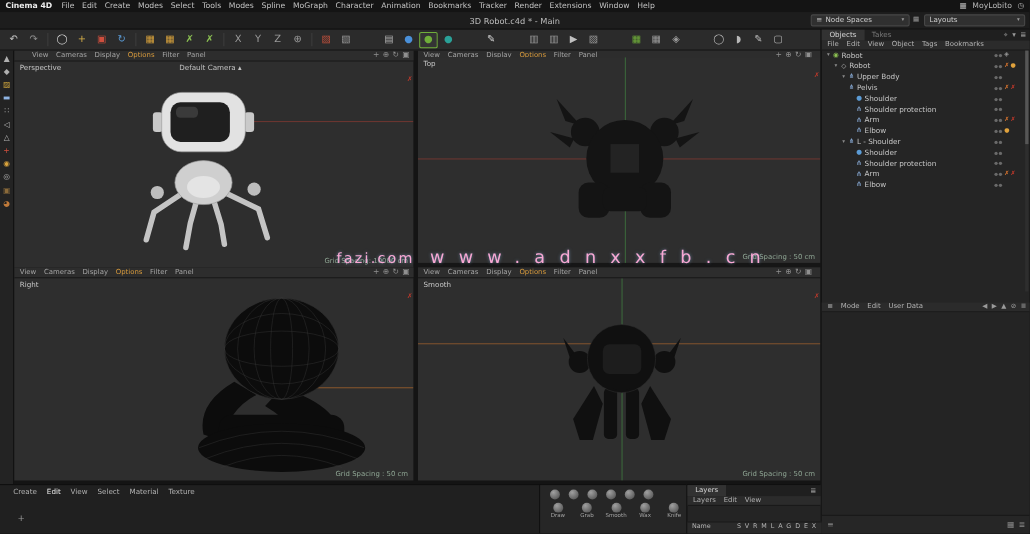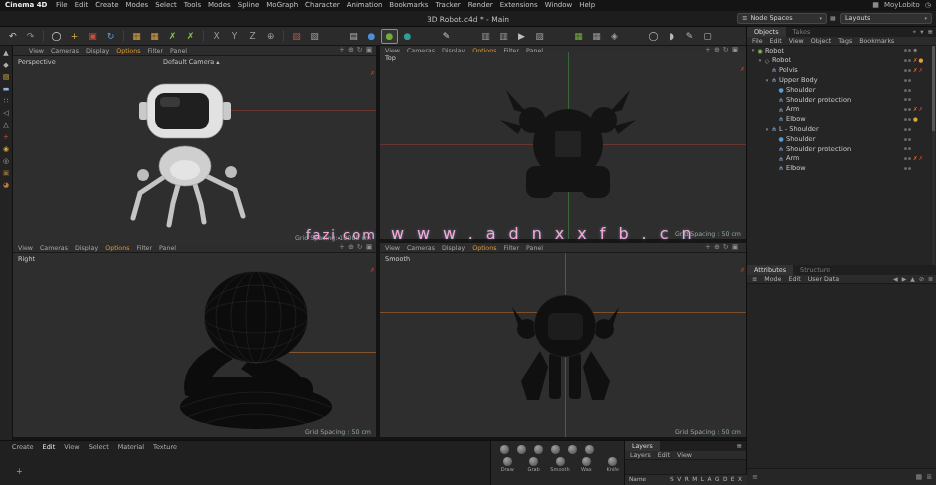--- a/index.html
+++ b/index.html
@@ -434,46 +434,46 @@
           <i></i>
         </span>
         <span class="tags">
           <span style="color: rgb(216, 116, 46);">✗</span>
           <span style="color: rgb(224, 162, 60);">●</span>
         </span>
       </div>
 
 
       <div class="trow" style="padding-left: 17px;">
+        <span class="arr">▾</span>
+        <span class="oic" style="color: rgb(143, 180, 227);">⋔</span>
+        <span class="olb">Upper Body</span>
+        <span class="sp"></span>
+        <span class="dots">
+          <i></i>
+          <i></i>
+        </span>
+        <span class="tags"></span>
+      </div>
+
+      <div class="trow" style="padding-left: 17px;">
         <span class="arr"></span>
         <span class="oic" style="color: rgb(143, 180, 227);">⋔</span>
         <span class="olb">Pelvis</span>
         <span class="sp"></span>
         <span class="dots">
           <i></i>
           <i></i>
         </span>
         <span class="tags">
           <span style="color: rgb(216, 116, 46);">✗</span>
           <span style="color: rgb(200, 57, 43);">✗</span>
         </span>
       </div>
 
-      <div class="trow" style="padding-left: 17px;">
-        <span class="arr">▾</span>
-        <span class="oic" style="color: rgb(143, 180, 227);">⋔</span>
-        <span class="olb">Upper Body</span>
-        <span class="sp"></span>
-        <span class="dots">
-          <i></i>
-          <i></i>
-        </span>
-        <span class="tags"></span>
-      </div>
-
 
       <div class="trow" style="padding-left: 24px;">
         <span class="arr"></span>
         <span class="oic" style="color: rgb(91, 155, 213);">●</span>
         <span class="olb">Shoulder</span>
         <span class="sp"></span>
         <span class="dots">
           <i></i>
           <i></i>
         </span>
@@ -580,24 +580,20 @@
         <span class="dots">
           <i></i>
           <i></i>
         </span>
         <span class="tags"></span>
       </div>
     </div>
   <div id="tree-scroll"></div>
   <div id="tree-thumb"></div>
 
-  <div class="ptabs" id="attr-tabs">
-    <span class="ptab">Attributes</span>
-    <span class="ptab2">Structure</span>
-  </div>
 
   <div class="pmenu" id="attr-menu">
     <span>≡</span>
     <span class="mitems" style="gap:7px;display:flex">
 
     <span>Mode</span>
         <span>Edit</span>
         <span>User Data</span>
       </span>
     <span class="right-icons">

